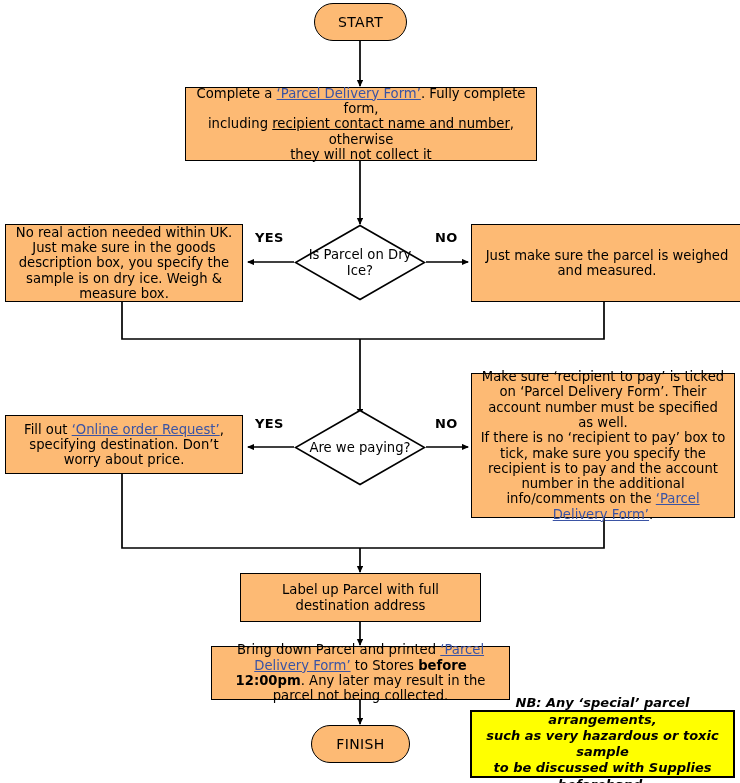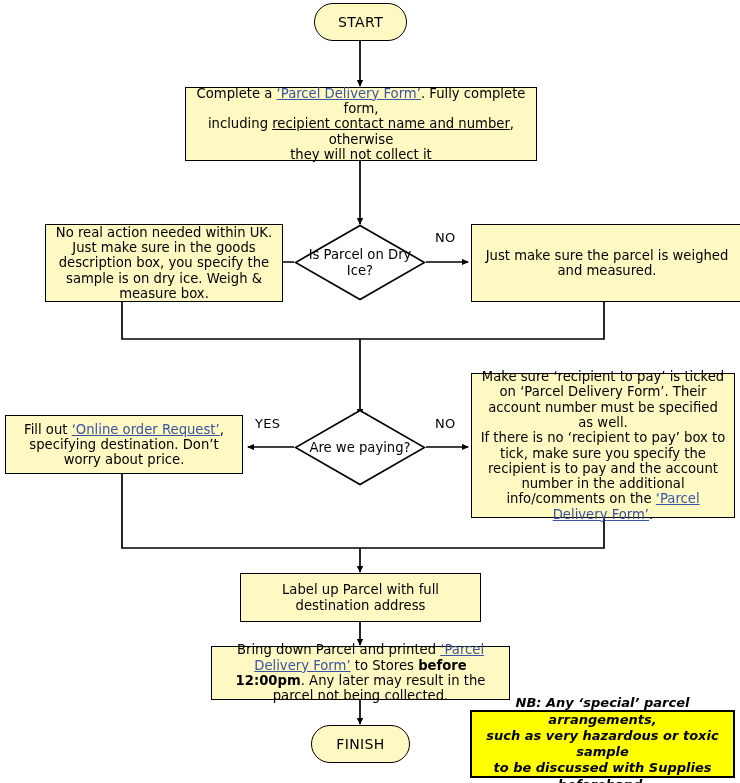--- a/index.html
+++ b/index.html
@@ -26,21 +26,21 @@
     height: 783px;
     pointer-events: none;
   }
   .node {
     position: absolute;
     box-sizing: border-box;
     display: flex;
     align-items: center;
     justify-content: center;
     text-align: center;
-    background: #fef9c3;
+    background: #fdba74;
   }
   .boxnode {
     border: 1.6px solid #000000;
     padding: 4px 7px;
     line-height: 1.16;
     font-size: 13.2px;
   }
   .terminator {
     border: 1.8px solid #000000;
     border-radius: 999px;
@@ -60,20 +60,21 @@
     font-size: 13.2px;
     line-height: 1.16;
     width: 118px;
   }
   .branch-label {
     position: absolute;
     font-size: 13px;
     letter-spacing: 0.3px;
     background: #ffffff;
     padding: 0 1px;
+    font-weight: bold;
   }
   .lnk {
     color: #3a53a4;
     text-decoration: underline;
   }
   .uline {
     text-decoration: underline;
   }
   .bold {
     font-weight: bold;
@@ -150,21 +151,21 @@
       <polygon points="66,1.5 130.5,38.5 66,75.5 1.5,38.5" fill="#ffffff" stroke="#000000" stroke-width="1.7"></polygon>
     </svg>
     <div class="diamond-label">
       <span class="txt">Is Parcel on Dry</span>
       <span class="txt">Ice?</span>
     </div>
   </div>
   <div class="branch-label" style="left:254px; top:230px;">YES</div>
   <div class="branch-label" style="left:434px; top:230px;">NO</div>
 
-  <div class="node boxnode" style="left:5px; top:224px; width:238px; height:78px;margin-left:40px;">
+  <div class="node boxnode" style="left:5px; top:224px; width:238px; height:78px;">
     <span>No real action needed within UK. Just make sure in the goods description box, you specify the sample is on dry ice. Weigh &amp; measure box.</span>
   </div>
 
   <div class="node boxnode" style="left:471px; top:224px; width:272px; height:78px;">
     <span>Just make sure the parcel is weighed and measured.</span>
   </div>
 
   <div class="diamond-wrap" style="left:294px; top:409px; width:132px; height:77px;">
     <svg viewBox="0 0 132 77" style="position:absolute;left:0;top:0;width:132px;height:77px;">
       <polygon points="66,1.5 130.5,38.5 66,75.5 1.5,38.5" fill="#ffffff" stroke="#000000" stroke-width="1.7"></polygon>

